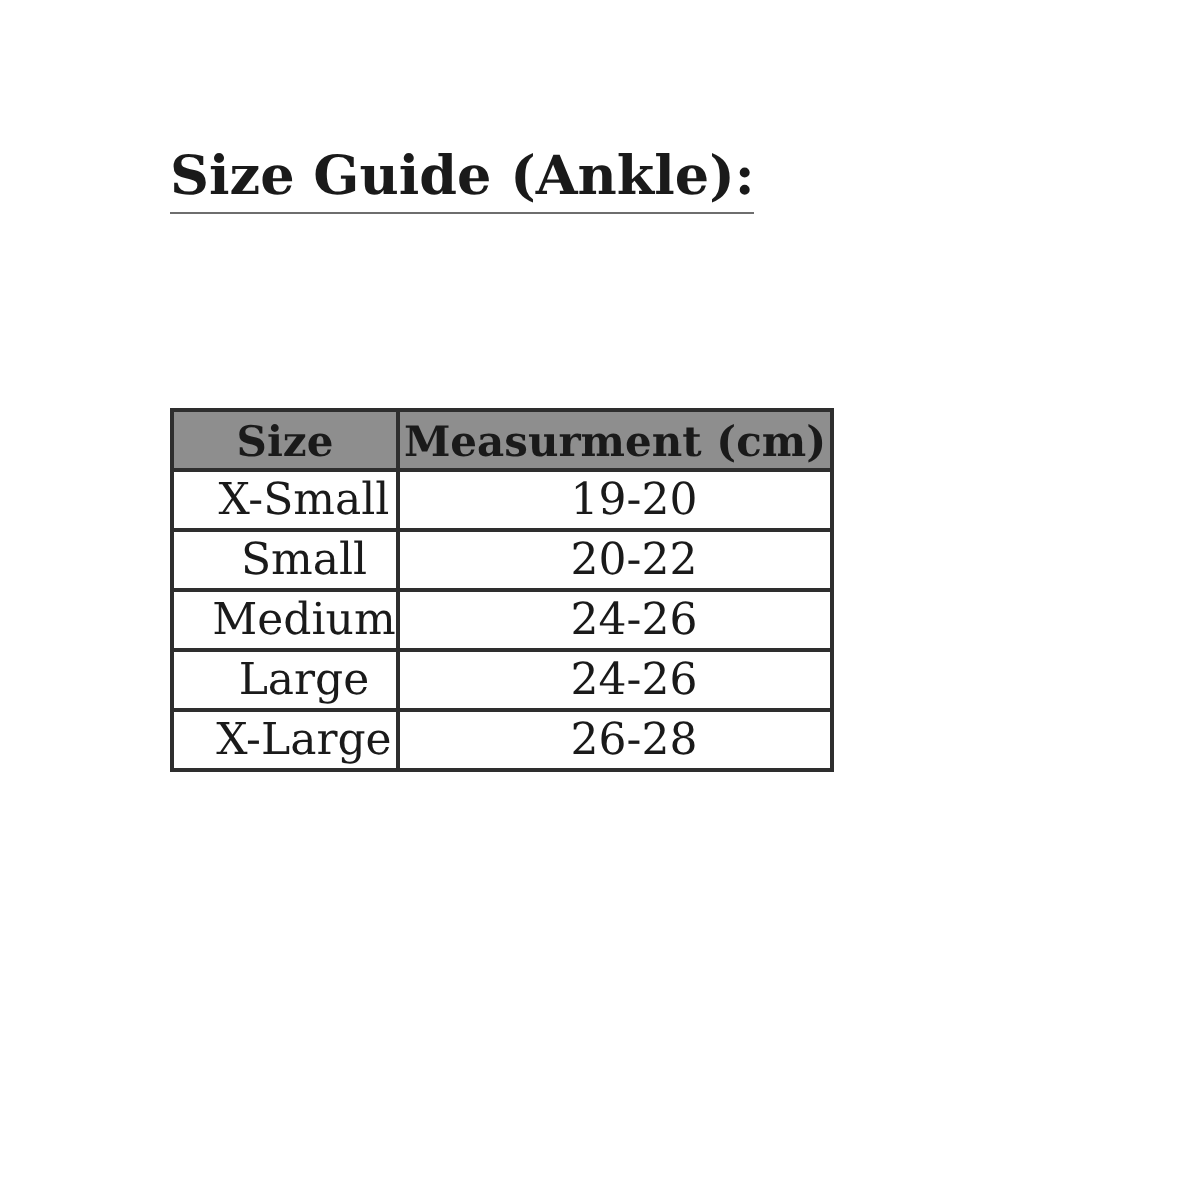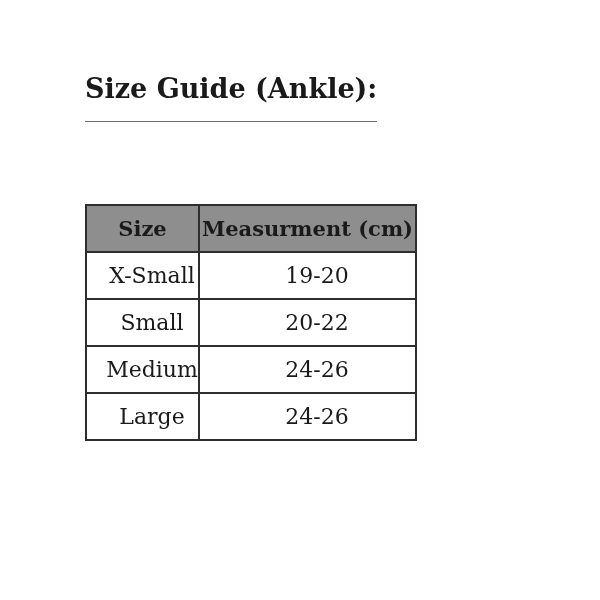--- a/index.html
+++ b/index.html
@@ -30,21 +30,21 @@
   }
   .title {
     position: absolute;
     left: 85px;
     top: 75px;
     margin: 0;
     font-size: 27px;
     font-weight: bold;
     line-height: 1;
     display: inline-block;
-    padding-bottom: 19px;
+    padding-bottom: 4px;
     border-bottom: 1px solid var(--underline);
     white-space: nowrap;
   }
   .intro {
     position: absolute;
     left: 85px;
     top: 126px;
     margin: 0;
     font-size: 21px;
     line-height: 26px;
@@ -56,21 +56,21 @@
     top: 204px;
     width: 330px;
     border-collapse: collapse;
     table-layout: fixed;
   }
   .size-table th,
   .size-table td {
     border: 2px solid var(--border);
     text-align: center;
     vertical-align: middle;
-    height: 47px;
+    height: 30px;
     padding: 0;
     overflow: hidden;
   }
   .size-table th {
     background: var(--header-bg);
     font-size: 21px;
     font-weight: bold;
   }
   .size-table td {
     background: var(--page-bg);
@@ -110,16 +110,20 @@
         <td>20-22</td>
       </tr>
       <tr>
         <td>Medium</td>
         <td>24-26</td>
       </tr>
       <tr>
         <td>Large</td>
         <td>24-26</td>
       </tr>
+      <tr>
+        <td>X-Large</td>
+        <td>26-28</td>
+      </tr>
     </tbody>
   </table>
 
 </div>
 
 </body></html>

